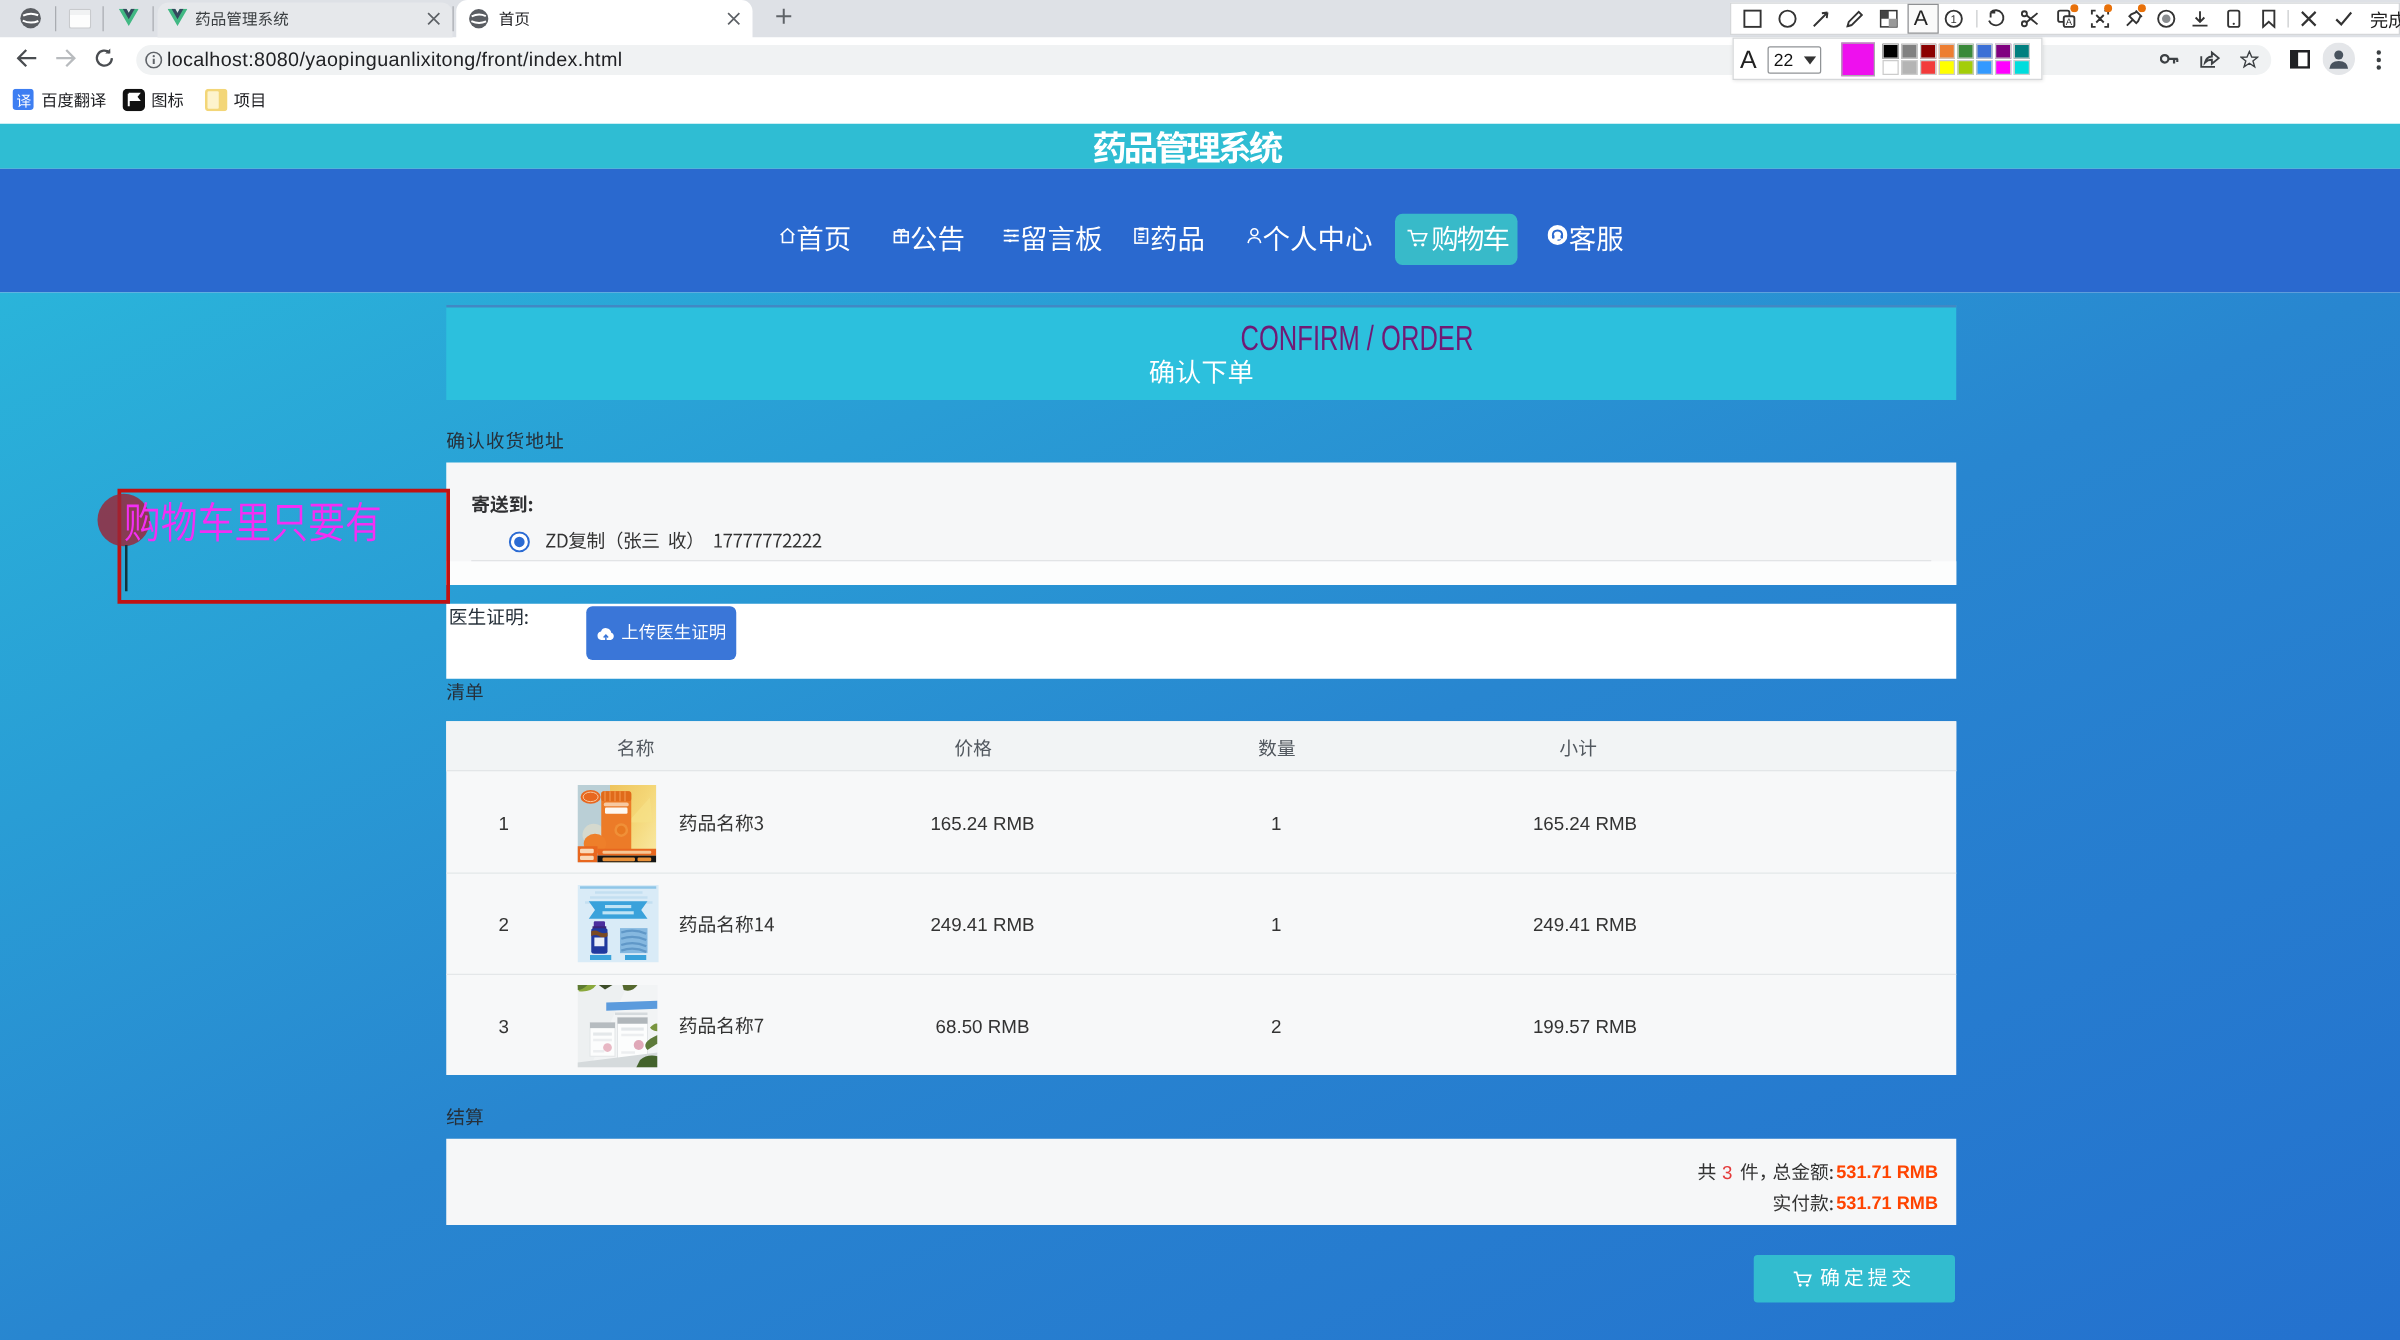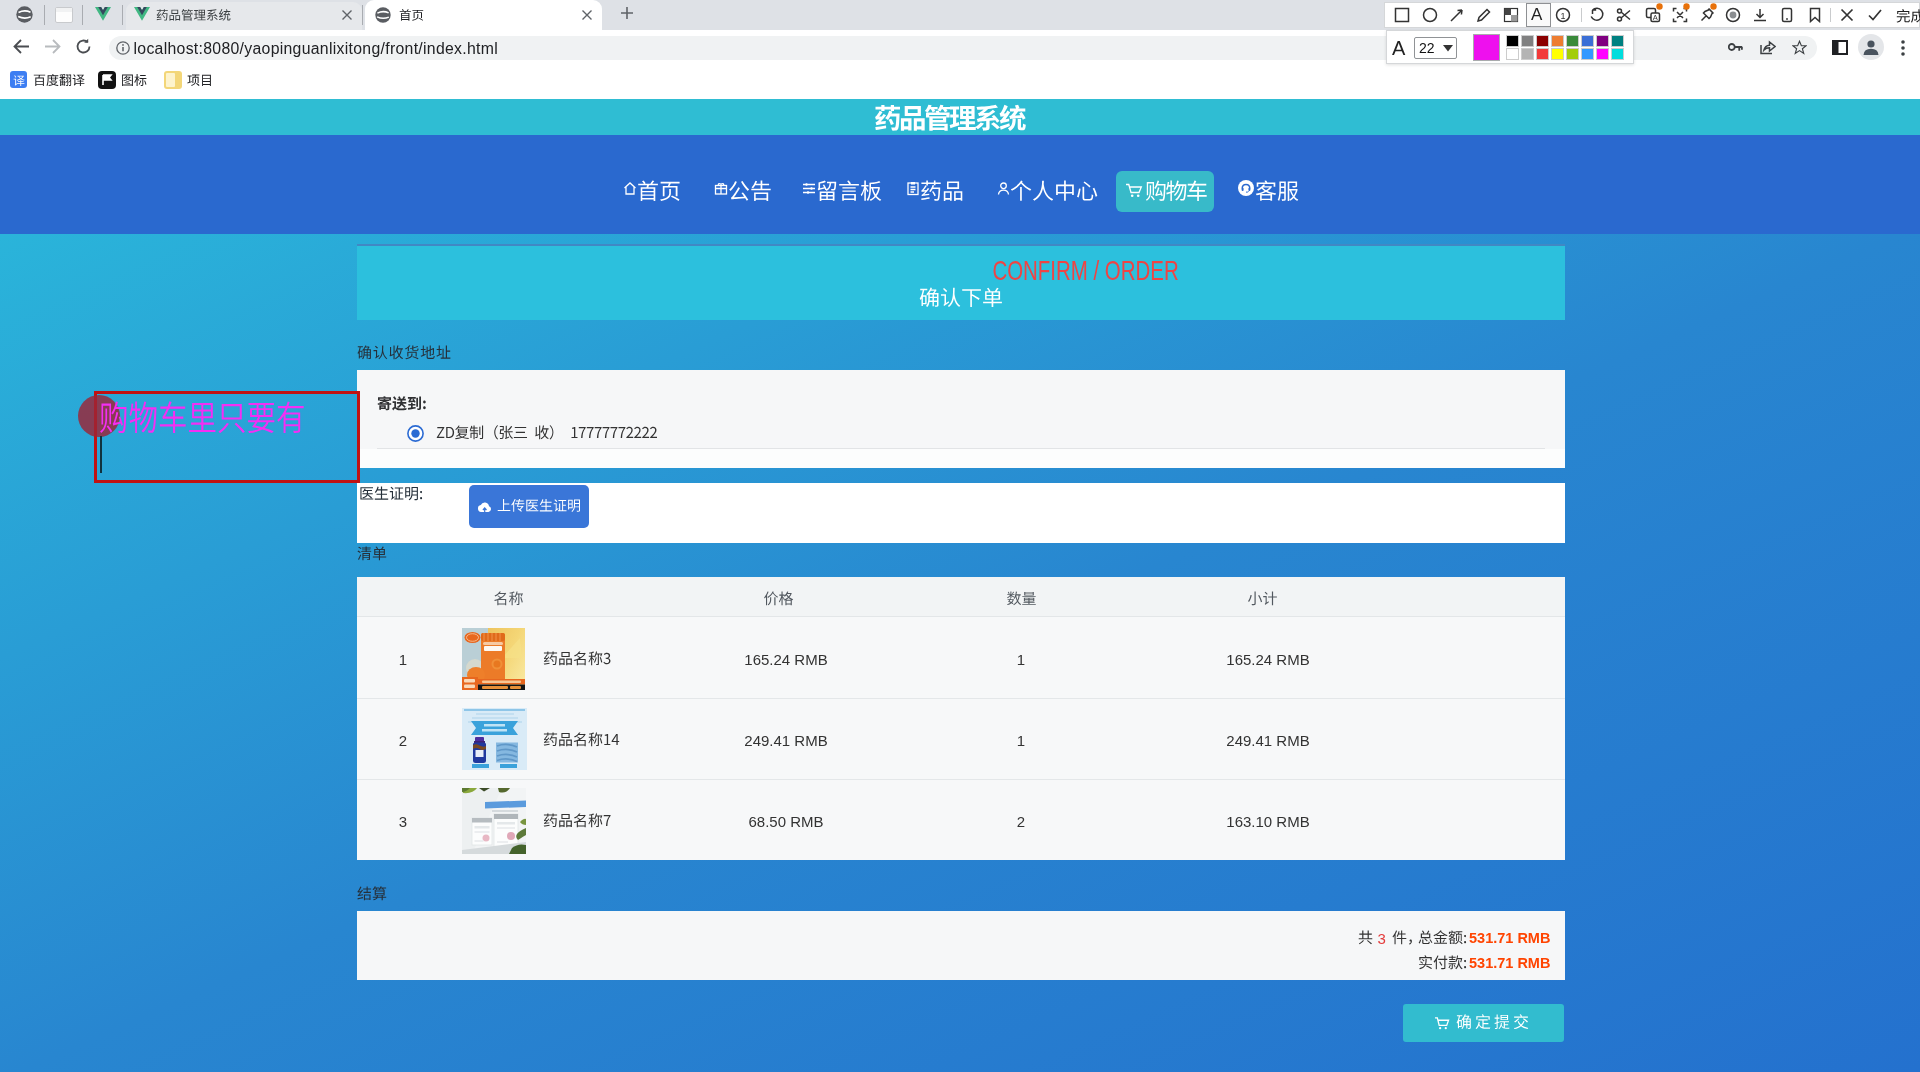--- a/index.html
+++ b/index.html
@@ -210,21 +210,21 @@
           <circle cx="8" cy="8" r="8" fill="#fff"></circle>
           <path d="M4.2 8.5 Q4.2 4.4 8 4.4 Q11.8 4.4 11.8 8.5" stroke="#2a69cf" stroke-width="1.5" fill="none"></path>
           <rect x="3.6" y="7.8" width="2" height="3.2" rx="1" fill="#2a69cf"></rect>
           <rect x="10.4" y="7.8" width="2" height="3.2" rx="1" fill="#2a69cf"></rect>
           <path d="M10.6 11.5 Q9.5 12.4 8 12.1" stroke="#2a69cf" stroke-width="1" fill="none"></path>
         </svg>
       </div><div class="ab" style="left:1255px;top:179px">
         <svg width="45" height="27" viewBox="0 -19.8 45 26.4" style="overflow:visible">
           <path d="M7.8 -11.6H14.5C13.6 -10.6 12.4 -9.7 11 -8.9C9.7 -9.7 8.6 -10.5 7.7 -11.5ZM8.3 -14.6C7.2 -12.9 5.1 -11 2 -9.6C2.4 -9.3 2.9 -8.8 3.1 -8.4C4.4 -9.1 5.6 -9.8 6.6 -10.6C7.4 -9.6 8.4 -8.8 9.5 -8.1C6.8 -6.8 3.7 -5.8 0.8 -5.3C1.1 -4.9 1.4 -4.2 1.6 -3.8C2.7 -4 3.9 -4.3 5.1 -4.7V1.7H6.7V1H15.4V1.7H17.1V-4.8C18.1 -4.6 19.1 -4.3 20.2 -4.2C20.4 -4.6 20.9 -5.4 21.2 -5.7C18.1 -6.1 15.1 -6.9 12.6 -8.1C14.4 -9.3 16 -10.7 17.1 -12.3L15.9 -13L15.6 -12.9H9.1C9.5 -13.4 9.8 -13.8 10.1 -14.3ZM11 -7.1C12.6 -6.2 14.4 -5.5 16.3 -5H6.1C7.8 -5.6 9.5 -6.3 11 -7.1ZM6.7 -0.4V-3.6H15.4V-0.4ZM9.5 -18.3C9.8 -17.7 10.2 -17.1 10.5 -16.5H1.7V-12.3H3.3V-15H18.6V-12.3H20.3V-16.5H12.4C12.1 -17.2 11.5 -18 11.1 -18.7Z M24.4 -17.7V-9.8C24.4 -6.5 24.2 -2.1 22.7 1C23.1 1.1 23.8 1.5 24.1 1.8C25.1 -0.3 25.5 -3.1 25.7 -5.7H29.2V-0.2C29.2 0.1 29.1 0.2 28.8 0.2C28.5 0.2 27.6 0.2 26.6 0.2C26.8 0.6 27 1.3 27.1 1.8C28.6 1.8 29.4 1.7 30 1.5C30.6 1.2 30.8 0.7 30.8 -0.2V-17.7ZM25.9 -16.1H29.2V-12.5H25.9ZM25.9 -11H29.2V-7.3H25.8C25.9 -8.1 25.9 -9 25.9 -9.8ZM40.9 -8.6C40.4 -6.8 39.6 -5.1 38.7 -3.7C37.6 -5.1 36.9 -6.8 36.3 -8.6ZM32.7 -17.6V1.8H34.3V-8.6H34.8C35.5 -6.3 36.5 -4.2 37.8 -2.4C36.7 -1.2 35.6 -0.2 34.4 0.4C34.7 0.7 35.2 1.3 35.3 1.6C36.5 0.9 37.7 -0 38.7 -1.2C39.7 0 40.9 1.1 42.3 1.8C42.5 1.4 43 0.8 43.3 0.5C42 -0.2 40.7 -1.2 39.6 -2.4C41 -4.4 42.1 -6.8 42.7 -9.8L41.7 -10.2L41.4 -10.1H34.3V-16.1H40.5V-13.4C40.5 -13.1 40.4 -13 40 -13C39.7 -13 38.5 -13 37.2 -13C37.4 -12.6 37.6 -12.1 37.7 -11.6C39.4 -11.6 40.5 -11.6 41.2 -11.8C41.9 -12.1 42.1 -12.5 42.1 -13.3V-17.6Z" fill="#ffffff"></path>
         </svg>
-      </div><div class="ab" style="left:357px;top:244px;width:1208px;height:76px;background:#2cc0dd;border-top:2px solid #4188c4"></div><div class="ab ctr" style="left:357px;top:255px;width:1458px;font-size:28px;color:#ef4444">
+      </div><div class="ab" style="left:357px;top:244px;width:1208px;height:76px;background:#2cc0dd;border-top:2px solid #4188c4"></div><div class="ab ctr" style="left:357px;top:255px;width:1458px;font-size:28px;color:#701a75">
         <span style="display:inline-block;transform:scaleX(0.73);white-space:nowrap">CONFIRM / ORDER</span>
       </div><div class="ab" style="left:357px;top:286px;width:1208px;display:flex;justify-content:center">
         <svg width="85" height="26" viewBox="0 -18.9 85 25.2" style="overflow:visible">
           <path d="M11.6 -17.7C10.7 -15.1 9.1 -12.7 7.3 -11.1C7.6 -10.8 8.1 -10.2 8.3 -9.9C8.6 -10.2 9 -10.6 9.3 -11V-6.7C9.3 -4.3 9.1 -1.3 7 0.8C7.4 1 8 1.4 8.3 1.7C9.6 0.3 10.2 -1.6 10.5 -3.4H13.5V0.9H14.9V-3.4H18V-0.2C18 0 17.9 0.1 17.6 0.1C17.4 0.1 16.5 0.1 15.6 0.1C15.8 0.5 16 1.1 16 1.5C17.3 1.5 18.2 1.5 18.8 1.3C19.3 1 19.5 0.6 19.5 -0.2V-12.3H15.6C16.4 -13.2 17.1 -14.3 17.6 -15.3L16.6 -16L16.4 -15.9H12.4C12.6 -16.4 12.8 -16.9 13 -17.3ZM13.5 -4.8H10.7C10.8 -5.5 10.8 -6.1 10.8 -6.7V-7.3H13.5ZM14.9 -4.8V-7.3H18V-4.8ZM13.5 -8.6H10.8V-10.9H13.5ZM14.9 -8.6V-10.9H18V-8.6ZM10.4 -12.3H10.3C10.8 -13 11.3 -13.8 11.7 -14.6H15.5C15.1 -13.8 14.5 -12.9 13.9 -12.3ZM1.2 -16.5V-15.1H3.7C3.1 -11.9 2.2 -8.9 0.7 -6.9C1 -6.5 1.4 -5.6 1.5 -5.2C1.8 -5.7 2.2 -6.3 2.5 -6.9V0.7H3.9V-1H7.6V-10.1H3.9C4.4 -11.6 4.9 -13.3 5.2 -15.1H8.3V-16.5ZM3.9 -8.6H6.2V-2.4H3.9Z M24 -16.3C25 -15.3 26.5 -13.9 27.1 -13.1L28.2 -14.3C27.5 -15.1 26.1 -16.3 25 -17.2ZM34.1 -17.6C34 -10.5 34.1 -3.1 28.8 0.6C29.2 0.8 29.7 1.3 30 1.7C32.8 -0.4 34.2 -3.4 34.9 -6.9C35.7 -3.9 37.2 -0.4 40.2 1.7C40.4 1.3 40.9 0.8 41.3 0.5C36.7 -2.5 35.8 -9.1 35.5 -11.2C35.6 -13.3 35.6 -15.5 35.7 -17.6ZM22 -11V-9.5H25.5V-2.3C25.5 -1.3 24.8 -0.6 24.4 -0.3C24.7 -0 25.1 0.5 25.2 0.8C25.5 0.4 26.1 0 30.1 -2.8C30 -3.1 29.8 -3.7 29.7 -4.1L27 -2.4V-11Z M43.2 -16.1V-14.5H51.3V1.7H52.9V-9.5C55.3 -8.2 58.1 -6.4 59.6 -5.2L60.7 -6.7C59.1 -8 55.7 -9.8 53.2 -11.1L52.9 -10.7V-14.5H61.9V-16.1Z M67.6 -9.2H72.6V-6.9H67.6ZM74.3 -9.2H79.5V-6.9H74.3ZM67.6 -12.7H72.6V-10.4H67.6ZM74.3 -12.7H79.5V-10.4H74.3ZM77.9 -17.6C77.4 -16.5 76.5 -15 75.8 -14H70.7L71.5 -14.4C71.1 -15.3 70.1 -16.6 69.3 -17.6L68 -16.9C68.7 -16 69.5 -14.8 70 -14H66.1V-5.6H72.6V-3.6H64.1V-2.1H72.6V1.7H74.3V-2.1H82.9V-3.6H74.3V-5.6H81.1V-14H77.6C78.2 -14.9 79 -16 79.6 -17Z" fill="#ffffff"></path>
         </svg>
       </div><div class="ab" style="left:357px;top:344px">
         <svg width="95" height="19" viewBox="0 -13.5 95 18.0" style="overflow:visible">
           <path d="M8.3 -12.6C7.6 -10.8 6.5 -9.1 5.2 -7.9C5.4 -7.7 5.8 -7.3 5.9 -7.1C6.1 -7.3 6.4 -7.6 6.6 -7.8V-4.8C6.6 -3.1 6.5 -0.9 5 0.6C5.3 0.7 5.7 1 5.9 1.2C6.9 0.2 7.3 -1.1 7.5 -2.5H9.7V0.7H10.7V-2.5H12.8V-0.1C12.8 0 12.8 0.1 12.6 0.1C12.4 0.1 11.8 0.1 11.2 0.1C11.3 0.4 11.4 0.8 11.5 1.1C12.4 1.1 13 1.1 13.4 0.9C13.8 0.7 13.9 0.4 13.9 -0.1V-8.8H11.2C11.7 -9.4 12.2 -10.2 12.6 -10.9L11.9 -11.4L11.7 -11.4H8.8C9 -11.7 9.1 -12 9.3 -12.4ZM9.7 -3.4H7.6C7.7 -3.9 7.7 -4.3 7.7 -4.8V-5.2H9.7ZM10.7 -3.4V-5.2H12.8V-3.4ZM9.7 -6.1H7.7V-7.8H9.7ZM10.7 -6.1V-7.8H12.8V-6.1ZM7.4 -8.8H7.4C7.7 -9.3 8.1 -9.8 8.4 -10.4H11.1C10.8 -9.8 10.3 -9.2 10 -8.8ZM0.8 -11.8V-10.8H2.6C2.2 -8.5 1.6 -6.4 0.5 -4.9C0.7 -4.6 1 -4 1.1 -3.7C1.3 -4.1 1.6 -4.5 1.8 -4.9V0.5H2.8V-0.7H5.4V-7.2H2.8C3.2 -8.3 3.5 -9.5 3.7 -10.8H5.9V-11.8ZM2.8 -6.2H4.5V-1.7H2.8Z M17.9 -11.6C18.7 -10.9 19.7 -9.9 20.2 -9.4L21 -10.2C20.5 -10.8 19.4 -11.7 18.7 -12.3ZM25.1 -12.6C25.1 -7.5 25.2 -2.2 21.4 0.4C21.7 0.6 22 0.9 22.2 1.2C24.2 -0.3 25.2 -2.4 25.7 -4.9C26.3 -2.8 27.4 -0.3 29.5 1.2C29.7 0.9 30 0.6 30.3 0.4C27 -1.8 26.3 -6.5 26.1 -8C26.3 -9.5 26.3 -11 26.3 -12.6ZM16.5 -7.9V-6.8H19V-1.7C19 -0.9 18.5 -0.4 18.2 -0.2C18.4 -0 18.7 0.4 18.8 0.6C19 0.3 19.4 0 22.3 -2C22.2 -2.2 22.1 -2.7 22 -3L20.1 -1.7V-7.9Z M40.4 -8.6H43.7C43.4 -6.7 42.9 -5.1 42.1 -3.7C41.4 -5.1 40.8 -6.7 40.3 -8.4ZM40.3 -12.6C39.8 -10 39 -7.5 37.7 -6C38 -5.8 38.4 -5.3 38.5 -5.1C39 -5.6 39.4 -6.3 39.7 -7C40.2 -5.4 40.8 -4 41.5 -2.7C40.7 -1.4 39.5 -0.4 38 0.3C38.2 0.5 38.6 1 38.7 1.2C40.1 0.4 41.3 -0.5 42.2 -1.7C43 -0.5 44 0.5 45.3 1.1C45.4 0.9 45.8 0.4 46.1 0.2C44.8 -0.4 43.7 -1.4 42.8 -2.7C43.8 -4.3 44.4 -6.2 44.8 -8.6H45.9V-9.7H40.8C41 -10.5 41.2 -11.5 41.4 -12.4ZM33 -1.5C33.3 -1.7 33.7 -1.9 36.5 -3V1.2H37.6V-12.4H36.5V-4L34.1 -3.3V-10.9H33V-3.6C33 -3 32.7 -2.7 32.5 -2.5C32.7 -2.3 32.9 -1.8 33 -1.5Z M54.3 -4.6V-3.3C54.3 -2.2 53.8 -0.7 48.3 0.3C48.6 0.5 48.9 0.9 49.1 1.2C54.8 0 55.5 -1.8 55.5 -3.3V-4.6ZM55.3 -1C57.2 -0.4 59.6 0.5 60.9 1.2L61.5 0.3C60.2 -0.4 57.8 -1.3 55.9 -1.8ZM50.3 -6.3V-1.5H51.4V-5.2H58.6V-1.6H59.7V-6.3ZM55.2 -12.5V-10.3C54.5 -10.1 53.7 -10 53 -9.8C53.1 -9.6 53.3 -9.2 53.3 -9L55.2 -9.4V-8.6C55.2 -7.5 55.6 -7.2 57.1 -7.2C57.5 -7.2 59.6 -7.2 59.9 -7.2C61.1 -7.2 61.4 -7.6 61.6 -9.3C61.3 -9.3 60.8 -9.5 60.6 -9.7C60.5 -8.3 60.4 -8.1 59.8 -8.1C59.3 -8.1 57.6 -8.1 57.2 -8.1C56.5 -8.1 56.4 -8.2 56.4 -8.6V-9.7C58.2 -10.1 60 -10.7 61.2 -11.3L60.5 -12.1C59.5 -11.5 58 -11 56.4 -10.6V-12.5ZM52.3 -12.7C51.3 -11.4 49.6 -10.1 48 -9.4C48.2 -9.2 48.6 -8.8 48.8 -8.6C49.5 -8.9 50.1 -9.4 50.8 -9.9V-6.9H51.9V-10.8C52.5 -11.3 53 -11.8 53.4 -12.3Z M69.6 -11.2V-7.1L68 -6.4L68.4 -5.4L69.6 -5.9V-1.2C69.6 0.4 70.1 0.9 71.9 0.9C72.2 0.9 75.1 0.9 75.6 0.9C77.1 0.9 77.5 0.2 77.7 -1.9C77.4 -1.9 76.9 -2.1 76.7 -2.3C76.5 -0.6 76.4 -0.2 75.5 -0.2C74.9 -0.2 72.4 -0.2 71.9 -0.2C70.9 -0.2 70.7 -0.3 70.7 -1.2V-6.4L72.7 -7.2V-2.1H73.8V-7.7L75.9 -8.6C75.9 -6.2 75.9 -4.5 75.8 -4.2C75.7 -3.8 75.6 -3.8 75.3 -3.8C75.2 -3.8 74.7 -3.8 74.3 -3.8C74.5 -3.5 74.6 -3.1 74.6 -2.8C75 -2.8 75.6 -2.8 76 -2.9C76.5 -3 76.7 -3.3 76.8 -3.9C76.9 -4.5 77 -6.7 77 -9.6L77 -9.8L76.2 -10.1L76 -9.9L75.8 -9.7L73.8 -8.8V-12.6H72.7V-8.4L70.7 -7.6V-11.2ZM63.7 -2.3 64.1 -1.2C65.5 -1.8 67.2 -2.5 68.8 -3.3L68.5 -4.3L66.8 -3.6V-7.9H68.6V-9H66.8V-12.4H65.8V-9H63.8V-7.9H65.8V-3.1C65 -2.8 64.3 -2.5 63.7 -2.3Z M85.5 -9.3V-0.4H83.7V0.7H93.4V-0.4H90V-6.3H93.2V-7.4H90V-12.5H88.8V-0.4H86.6V-9.3ZM79.5 -2.4 79.9 -1.3C81.3 -1.9 83.2 -2.7 84.9 -3.4L84.7 -4.4L82.8 -3.7V-7.9H84.7V-9H82.8V-12.4H81.7V-9H79.7V-7.9H81.7V-3.3C80.9 -2.9 80.1 -2.7 79.5 -2.4Z" fill="#26303a"></path>
         </svg>
       </div><div class="ab" style="left:357px;top:370px;width:1208px;height:98px;background:#f6f7f8"></div><div class="ab" style="left:377px;top:395px">
@@ -275,21 +275,21 @@
           <path d="M8.1 -5C8.8 -4 9.5 -2.8 9.8 -1.9L10.8 -2.4C10.5 -3.2 9.8 -4.4 9 -5.3ZM0.8 -0.4 1 0.6C2.5 0.4 4.6 0 6.6 -0.3L6.5 -1.3C4.4 -0.9 2.2 -0.6 0.8 -0.4ZM8.6 -9.5C8.1 -7.9 7.3 -6.4 6.3 -5.4C6.6 -5.2 7 -4.9 7.2 -4.8C7.7 -5.3 8.2 -6 8.6 -6.8H12.6C12.4 -2.3 12.2 -0.6 11.9 -0.1C11.7 0 11.6 0.1 11.3 0C11 0 10.3 0 9.6 -0C9.8 0.3 9.9 0.7 9.9 1.1C10.6 1.1 11.4 1.1 11.8 1.1C12.2 1 12.5 0.9 12.8 0.5C13.3 -0.1 13.5 -1.9 13.7 -7.3C13.8 -7.4 13.8 -7.8 13.8 -7.8H9.1C9.3 -8.3 9.5 -8.8 9.6 -9.3ZM0.9 -11.4V-10.4H4.3V-9.3H5.4V-10.4H9.5V-9.4H10.6V-10.4H14.1V-11.4H10.6V-12.6H9.5V-11.4H5.4V-12.6H4.3V-11.4ZM1.3 -1.9C1.6 -2 2.2 -2.2 6.3 -2.7C6.3 -2.9 6.3 -3.4 6.3 -3.6L3 -3.2C4.1 -4.3 5.3 -5.6 6.3 -7L5.4 -7.5C5.1 -7 4.8 -6.6 4.4 -6.1L2.4 -6C3.2 -6.9 4 -7.9 4.6 -9L3.6 -9.4C3 -8.1 1.9 -6.8 1.6 -6.5C1.3 -6.1 1.1 -5.9 0.9 -5.8C1 -5.6 1.1 -5.1 1.2 -4.8C1.4 -5 1.8 -5 3.6 -5.2C3 -4.5 2.4 -3.9 2.1 -3.7C1.7 -3.2 1.3 -2.9 1 -2.9C1.1 -2.6 1.3 -2.1 1.3 -1.9Z M19.5 -10.9H25.5V-8H19.5ZM18.4 -12V-7H26.7V-12ZM16.2 -5.4V1.2H17.3V0.4H20.5V1.1H21.6V-5.4ZM17.3 -0.7V-4.3H20.5V-0.7ZM23.2 -5.4V1.2H24.3V0.4H27.7V1.1H28.9V-5.4ZM24.3 -0.7V-4.3H27.7V-0.7Z M33.9 -7.9C34.7 -7.4 35.6 -6.7 36.3 -6.1C34.5 -5.2 32.6 -4.5 30.7 -4.1C30.9 -3.8 31.2 -3.4 31.3 -3.1C32.1 -3.3 33 -3.5 33.8 -3.8V1.2H34.9V0.4H41.6V1.2H42.7V-5.1H36.8C39.3 -6.4 41.4 -8.3 42.7 -10.7L41.9 -11.2L41.7 -11.1H36.4C36.8 -11.5 37.1 -12 37.4 -12.4L36.1 -12.6C35.2 -11.2 33.5 -9.5 31 -8.4C31.3 -8.2 31.7 -7.8 31.8 -7.5C33.3 -8.2 34.4 -9.1 35.4 -10.1H41C40.1 -8.7 38.8 -7.6 37.3 -6.7C36.6 -7.3 35.6 -8 34.8 -8.6ZM41.6 -0.6H34.9V-4.1H41.6Z M52.7 -6.8C52.3 -4.9 51.7 -3 50.9 -1.8C51.1 -1.7 51.6 -1.4 51.8 -1.2C52.6 -2.5 53.3 -4.5 53.7 -6.6ZM56.7 -6.6C57.4 -5 58 -2.8 58.2 -1.4L59.3 -1.7C59 -3.1 58.4 -5.2 57.7 -6.9ZM53 -12.6C52.6 -10.7 52 -8.7 51.1 -7.4V-8.3H49.2V-11C49.9 -11.1 50.6 -11.4 51.1 -11.6L50.5 -12.5C49.4 -12 47.5 -11.5 45.9 -11.3C46.1 -11 46.2 -10.7 46.3 -10.4C46.9 -10.5 47.5 -10.6 48.1 -10.7V-8.3H45.8V-7.2H48C47.4 -5.5 46.4 -3.6 45.5 -2.5C45.7 -2.2 45.9 -1.8 46 -1.5C46.8 -2.5 47.5 -3.9 48.1 -5.4V1.2H49.2V-5.5C49.7 -4.9 50.2 -4 50.5 -3.6L51.1 -4.5C50.9 -4.9 49.6 -6.2 49.2 -6.7V-7.2H51L50.9 -7.2C51.2 -7 51.7 -6.7 51.9 -6.6C52.4 -7.4 52.9 -8.4 53.3 -9.6H54.8V-0.2C54.8 0 54.7 0.1 54.5 0.1C54.3 0.1 53.7 0.1 53 0.1C53.1 0.4 53.3 0.8 53.4 1.1C54.3 1.1 55 1.1 55.4 0.9C55.8 0.8 55.9 0.4 55.9 -0.2V-9.6H57.9C57.7 -9 57.4 -8.4 57.1 -7.9L58.2 -7.6C58.6 -8.5 59 -9.5 59.4 -10.5L58.6 -10.7L58.5 -10.6H53.6C53.8 -11.2 53.9 -11.8 54.1 -12.4Z M63.9 0.2C65.9 0.2 67.5 -1 67.5 -2.9C67.5 -4.5 66.5 -5.4 65.2 -5.7V-5.8C66.3 -6.2 67.1 -7.1 67.1 -8.4C67.1 -10.2 65.8 -11.2 63.9 -11.2C62.6 -11.2 61.7 -10.6 60.8 -9.9L61.6 -9C62.2 -9.6 63 -10.1 63.9 -10.1C65 -10.1 65.7 -9.4 65.7 -8.3C65.7 -7.2 65 -6.2 62.7 -6.2V-5.2C65.2 -5.2 66.1 -4.3 66.1 -3C66.1 -1.7 65.2 -0.9 63.9 -0.9C62.6 -0.9 61.8 -1.5 61.1 -2.2L60.4 -1.3C61.2 -0.5 62.2 0.2 63.9 0.2Z" fill="#333333"></path>
         </svg>
       </div><div class="ab" style="left:786px;top:651px;transform:translateX(-50%);font-size:15px;color:#333">165.24 RMB</div><div class="ab" style="left:1021px;top:651px;transform:translateX(-50%);font-size:15px;color:#333">1</div><div class="ab" style="left:1268px;top:651px;transform:translateX(-50%);font-size:15px;color:#333">165.24 RMB</div><div class="ab" style="left:357px;top:698px;width:1208px;height:1px;background:#e4e7e9"></div><div class="ab" style="left:403px;top:732px;transform:translateX(-50%);font-size:15px;color:#333">2</div><div class="ab" style="left:543px;top:731px">
         <svg width="77" height="19" viewBox="0 -13.5 77 18.0" style="overflow:visible">
           <path d="M8.1 -5C8.8 -4 9.5 -2.8 9.8 -1.9L10.8 -2.4C10.5 -3.2 9.8 -4.4 9 -5.3ZM0.8 -0.4 1 0.6C2.5 0.4 4.6 0 6.6 -0.3L6.5 -1.3C4.4 -0.9 2.2 -0.6 0.8 -0.4ZM8.6 -9.5C8.1 -7.9 7.3 -6.4 6.3 -5.4C6.6 -5.2 7 -4.9 7.2 -4.8C7.7 -5.3 8.2 -6 8.6 -6.8H12.6C12.4 -2.3 12.2 -0.6 11.9 -0.1C11.7 0 11.6 0.1 11.3 0C11 0 10.3 0 9.6 -0C9.8 0.3 9.9 0.7 9.9 1.1C10.6 1.1 11.4 1.1 11.8 1.1C12.2 1 12.5 0.9 12.8 0.5C13.3 -0.1 13.5 -1.9 13.7 -7.3C13.8 -7.4 13.8 -7.8 13.8 -7.8H9.1C9.3 -8.3 9.5 -8.8 9.6 -9.3ZM0.9 -11.4V-10.4H4.3V-9.3H5.4V-10.4H9.5V-9.4H10.6V-10.4H14.1V-11.4H10.6V-12.6H9.5V-11.4H5.4V-12.6H4.3V-11.4ZM1.3 -1.9C1.6 -2 2.2 -2.2 6.3 -2.7C6.3 -2.9 6.3 -3.4 6.3 -3.6L3 -3.2C4.1 -4.3 5.3 -5.6 6.3 -7L5.4 -7.5C5.1 -7 4.8 -6.6 4.4 -6.1L2.4 -6C3.2 -6.9 4 -7.9 4.6 -9L3.6 -9.4C3 -8.1 1.9 -6.8 1.6 -6.5C1.3 -6.1 1.1 -5.9 0.9 -5.8C1 -5.6 1.1 -5.1 1.2 -4.8C1.4 -5 1.8 -5 3.6 -5.2C3 -4.5 2.4 -3.9 2.1 -3.7C1.7 -3.2 1.3 -2.9 1 -2.9C1.1 -2.6 1.3 -2.1 1.3 -1.9Z M19.5 -10.9H25.5V-8H19.5ZM18.4 -12V-7H26.7V-12ZM16.2 -5.4V1.2H17.3V0.4H20.5V1.1H21.6V-5.4ZM17.3 -0.7V-4.3H20.5V-0.7ZM23.2 -5.4V1.2H24.3V0.4H27.7V1.1H28.9V-5.4ZM24.3 -0.7V-4.3H27.7V-0.7Z M33.9 -7.9C34.7 -7.4 35.6 -6.7 36.3 -6.1C34.5 -5.2 32.6 -4.5 30.7 -4.1C30.9 -3.8 31.2 -3.4 31.3 -3.1C32.1 -3.3 33 -3.5 33.8 -3.8V1.2H34.9V0.4H41.6V1.2H42.7V-5.1H36.8C39.3 -6.4 41.4 -8.3 42.7 -10.7L41.9 -11.2L41.7 -11.1H36.4C36.8 -11.5 37.1 -12 37.4 -12.4L36.1 -12.6C35.2 -11.2 33.5 -9.5 31 -8.4C31.3 -8.2 31.7 -7.8 31.8 -7.5C33.3 -8.2 34.4 -9.1 35.4 -10.1H41C40.1 -8.7 38.8 -7.6 37.3 -6.7C36.6 -7.3 35.6 -8 34.8 -8.6ZM41.6 -0.6H34.9V-4.1H41.6Z M52.7 -6.8C52.3 -4.9 51.7 -3 50.9 -1.8C51.1 -1.7 51.6 -1.4 51.8 -1.2C52.6 -2.5 53.3 -4.5 53.7 -6.6ZM56.7 -6.6C57.4 -5 58 -2.8 58.2 -1.4L59.3 -1.7C59 -3.1 58.4 -5.2 57.7 -6.9ZM53 -12.6C52.6 -10.7 52 -8.7 51.1 -7.4V-8.3H49.2V-11C49.9 -11.1 50.6 -11.4 51.1 -11.6L50.5 -12.5C49.4 -12 47.5 -11.5 45.9 -11.3C46.1 -11 46.2 -10.7 46.3 -10.4C46.9 -10.5 47.5 -10.6 48.1 -10.7V-8.3H45.8V-7.2H48C47.4 -5.5 46.4 -3.6 45.5 -2.5C45.7 -2.2 45.9 -1.8 46 -1.5C46.8 -2.5 47.5 -3.9 48.1 -5.4V1.2H49.2V-5.5C49.7 -4.9 50.2 -4 50.5 -3.6L51.1 -4.5C50.9 -4.9 49.6 -6.2 49.2 -6.7V-7.2H51L50.9 -7.2C51.2 -7 51.7 -6.7 51.9 -6.6C52.4 -7.4 52.9 -8.4 53.3 -9.6H54.8V-0.2C54.8 0 54.7 0.1 54.5 0.1C54.3 0.1 53.7 0.1 53 0.1C53.1 0.4 53.3 0.8 53.4 1.1C54.3 1.1 55 1.1 55.4 0.9C55.8 0.8 55.9 0.4 55.9 -0.2V-9.6H57.9C57.7 -9 57.4 -8.4 57.1 -7.9L58.2 -7.6C58.6 -8.5 59 -9.5 59.4 -10.5L58.6 -10.7L58.5 -10.6H53.6C53.8 -11.2 53.9 -11.8 54.1 -12.4Z M61.3 0H67.3V-1.1H65.1V-11H64.1C63.5 -10.7 62.8 -10.4 61.8 -10.2V-9.3H63.8V-1.1H61.3Z M73.4 0H74.7V-3H76.2V-4.1H74.7V-11H73.2L68.6 -3.9V-3H73.4ZM73.4 -4.1H70L72.6 -7.9C72.9 -8.4 73.2 -9 73.4 -9.5H73.5C73.5 -8.9 73.4 -8 73.4 -7.5Z" fill="#333333"></path>
         </svg>
       </div><div class="ab" style="left:786px;top:732px;transform:translateX(-50%);font-size:15px;color:#333">249.41 RMB</div><div class="ab" style="left:1021px;top:732px;transform:translateX(-50%);font-size:15px;color:#333">1</div><div class="ab" style="left:1268px;top:732px;transform:translateX(-50%);font-size:15px;color:#333">249.41 RMB</div><div class="ab" style="left:357px;top:779px;width:1208px;height:1px;background:#e4e7e9"></div><div class="ab" style="left:403px;top:813px;transform:translateX(-50%);font-size:15px;color:#333">3</div><div class="ab" style="left:543px;top:812px">
         <svg width="69" height="19" viewBox="0 -13.5 69 18.0" style="overflow:visible">
           <path d="M8.1 -5C8.8 -4 9.5 -2.8 9.8 -1.9L10.8 -2.4C10.5 -3.2 9.8 -4.4 9 -5.3ZM0.8 -0.4 1 0.6C2.5 0.4 4.6 0 6.6 -0.3L6.5 -1.3C4.4 -0.9 2.2 -0.6 0.8 -0.4ZM8.6 -9.5C8.1 -7.9 7.3 -6.4 6.3 -5.4C6.6 -5.2 7 -4.9 7.2 -4.8C7.7 -5.3 8.2 -6 8.6 -6.8H12.6C12.4 -2.3 12.2 -0.6 11.9 -0.1C11.7 0 11.6 0.1 11.3 0C11 0 10.3 0 9.6 -0C9.8 0.3 9.9 0.7 9.9 1.1C10.6 1.1 11.4 1.1 11.8 1.1C12.2 1 12.5 0.9 12.8 0.5C13.3 -0.1 13.5 -1.9 13.7 -7.3C13.8 -7.4 13.8 -7.8 13.8 -7.8H9.1C9.3 -8.3 9.5 -8.8 9.6 -9.3ZM0.9 -11.4V-10.4H4.3V-9.3H5.4V-10.4H9.5V-9.4H10.6V-10.4H14.1V-11.4H10.6V-12.6H9.5V-11.4H5.4V-12.6H4.3V-11.4ZM1.3 -1.9C1.6 -2 2.2 -2.2 6.3 -2.7C6.3 -2.9 6.3 -3.4 6.3 -3.6L3 -3.2C4.1 -4.3 5.3 -5.6 6.3 -7L5.4 -7.5C5.1 -7 4.8 -6.6 4.4 -6.1L2.4 -6C3.2 -6.9 4 -7.9 4.6 -9L3.6 -9.4C3 -8.1 1.9 -6.8 1.6 -6.5C1.3 -6.1 1.1 -5.9 0.9 -5.8C1 -5.6 1.1 -5.1 1.2 -4.8C1.4 -5 1.8 -5 3.6 -5.2C3 -4.5 2.4 -3.9 2.1 -3.7C1.7 -3.2 1.3 -2.9 1 -2.9C1.1 -2.6 1.3 -2.1 1.3 -1.9Z M19.5 -10.9H25.5V-8H19.5ZM18.4 -12V-7H26.7V-12ZM16.2 -5.4V1.2H17.3V0.4H20.5V1.1H21.6V-5.4ZM17.3 -0.7V-4.3H20.5V-0.7ZM23.2 -5.4V1.2H24.3V0.4H27.7V1.1H28.9V-5.4ZM24.3 -0.7V-4.3H27.7V-0.7Z M33.9 -7.9C34.7 -7.4 35.6 -6.7 36.3 -6.1C34.5 -5.2 32.6 -4.5 30.7 -4.1C30.9 -3.8 31.2 -3.4 31.3 -3.1C32.1 -3.3 33 -3.5 33.8 -3.8V1.2H34.9V0.4H41.6V1.2H42.7V-5.1H36.8C39.3 -6.4 41.4 -8.3 42.7 -10.7L41.9 -11.2L41.7 -11.1H36.4C36.8 -11.5 37.1 -12 37.4 -12.4L36.1 -12.6C35.2 -11.2 33.5 -9.5 31 -8.4C31.3 -8.2 31.7 -7.8 31.8 -7.5C33.3 -8.2 34.4 -9.1 35.4 -10.1H41C40.1 -8.7 38.8 -7.6 37.3 -6.7C36.6 -7.3 35.6 -8 34.8 -8.6ZM41.6 -0.6H34.9V-4.1H41.6Z M52.7 -6.8C52.3 -4.9 51.7 -3 50.9 -1.8C51.1 -1.7 51.6 -1.4 51.8 -1.2C52.6 -2.5 53.3 -4.5 53.7 -6.6ZM56.7 -6.6C57.4 -5 58 -2.8 58.2 -1.4L59.3 -1.7C59 -3.1 58.4 -5.2 57.7 -6.9ZM53 -12.6C52.6 -10.7 52 -8.7 51.1 -7.4V-8.3H49.2V-11C49.9 -11.1 50.6 -11.4 51.1 -11.6L50.5 -12.5C49.4 -12 47.5 -11.5 45.9 -11.3C46.1 -11 46.2 -10.7 46.3 -10.4C46.9 -10.5 47.5 -10.6 48.1 -10.7V-8.3H45.8V-7.2H48C47.4 -5.5 46.4 -3.6 45.5 -2.5C45.7 -2.2 45.9 -1.8 46 -1.5C46.8 -2.5 47.5 -3.9 48.1 -5.4V1.2H49.2V-5.5C49.7 -4.9 50.2 -4 50.5 -3.6L51.1 -4.5C50.9 -4.9 49.6 -6.2 49.2 -6.7V-7.2H51L50.9 -7.2C51.2 -7 51.7 -6.7 51.9 -6.6C52.4 -7.4 52.9 -8.4 53.3 -9.6H54.8V-0.2C54.8 0 54.7 0.1 54.5 0.1C54.3 0.1 53.7 0.1 53 0.1C53.1 0.4 53.3 0.8 53.4 1.1C54.3 1.1 55 1.1 55.4 0.9C55.8 0.8 55.9 0.4 55.9 -0.2V-9.6H57.9C57.7 -9 57.4 -8.4 57.1 -7.9L58.2 -7.6C58.6 -8.5 59 -9.5 59.4 -10.5L58.6 -10.7L58.5 -10.6H53.6C53.8 -11.2 53.9 -11.8 54.1 -12.4Z M63 0H64.4C64.6 -4.3 65 -6.9 67.6 -10.2V-11H60.7V-9.8H66.1C63.9 -6.8 63.2 -4.2 63 0Z" fill="#333333"></path>
         </svg>
-      </div><div class="ab" style="left:786px;top:813px;transform:translateX(-50%);font-size:15px;color:#333">68.50 RMB</div><div class="ab" style="left:1021px;top:813px;transform:translateX(-50%);font-size:15px;color:#333">2</div><div class="ab" style="left:1268px;top:813px;transform:translateX(-50%);font-size:15px;color:#333">163.10 RMB</div><div class="ab" style="left:462px;top:628px">
+      </div><div class="ab" style="left:786px;top:813px;transform:translateX(-50%);font-size:15px;color:#333">68.50 RMB</div><div class="ab" style="left:1021px;top:813px;transform:translateX(-50%);font-size:15px;color:#333">2</div><div class="ab" style="left:1268px;top:813px;transform:translateX(-50%);font-size:15px;color:#333">199.57 RMB</div><div class="ab" style="left:462px;top:628px">
         <svg width="63" height="62" viewBox="0 0 63 62">
 <rect width="63" height="62" fill="#bacfd6"></rect>
 <linearGradient id="pg1" x1="0" y1="0" x2="1" y2="0.9">
             <stop offset="0" stop-color="#eec45e"></stop>
             <stop offset="0.5" stop-color="#f4d676"></stop>
             <stop offset="1" stop-color="#f9e9a2"></stop>
           </linearGradient>
 <rect x="26" y="0" width="37" height="62" fill="url(#pg1)"></rect>
 <path d="M40 30 L58 10 L60 30z" fill="#f6e188" opacity="0.7"></path>
 <circle cx="13" cy="40" r="9" fill="#e8e0c8" opacity="0.6"></circle>

